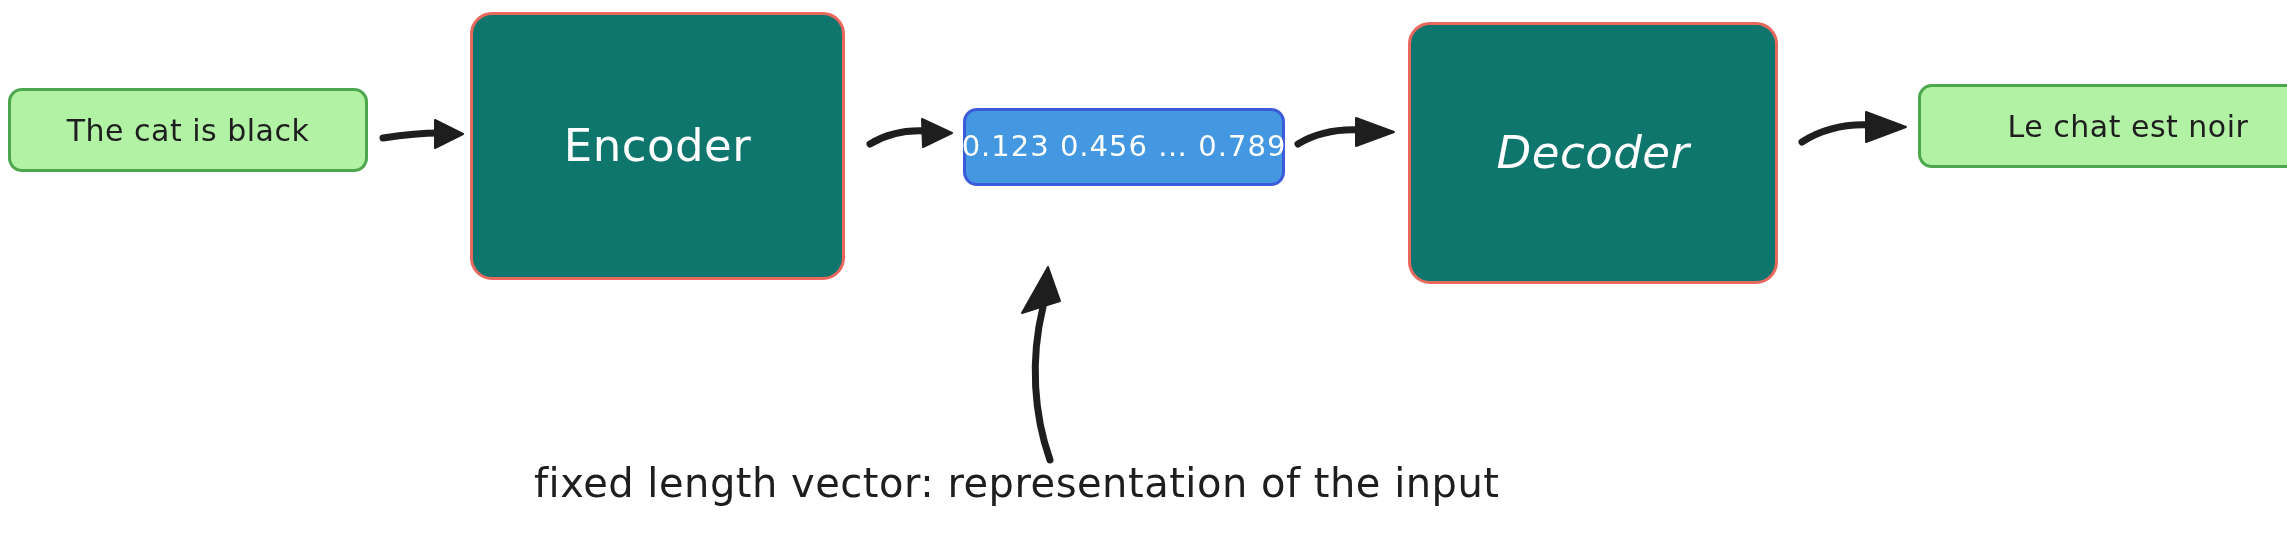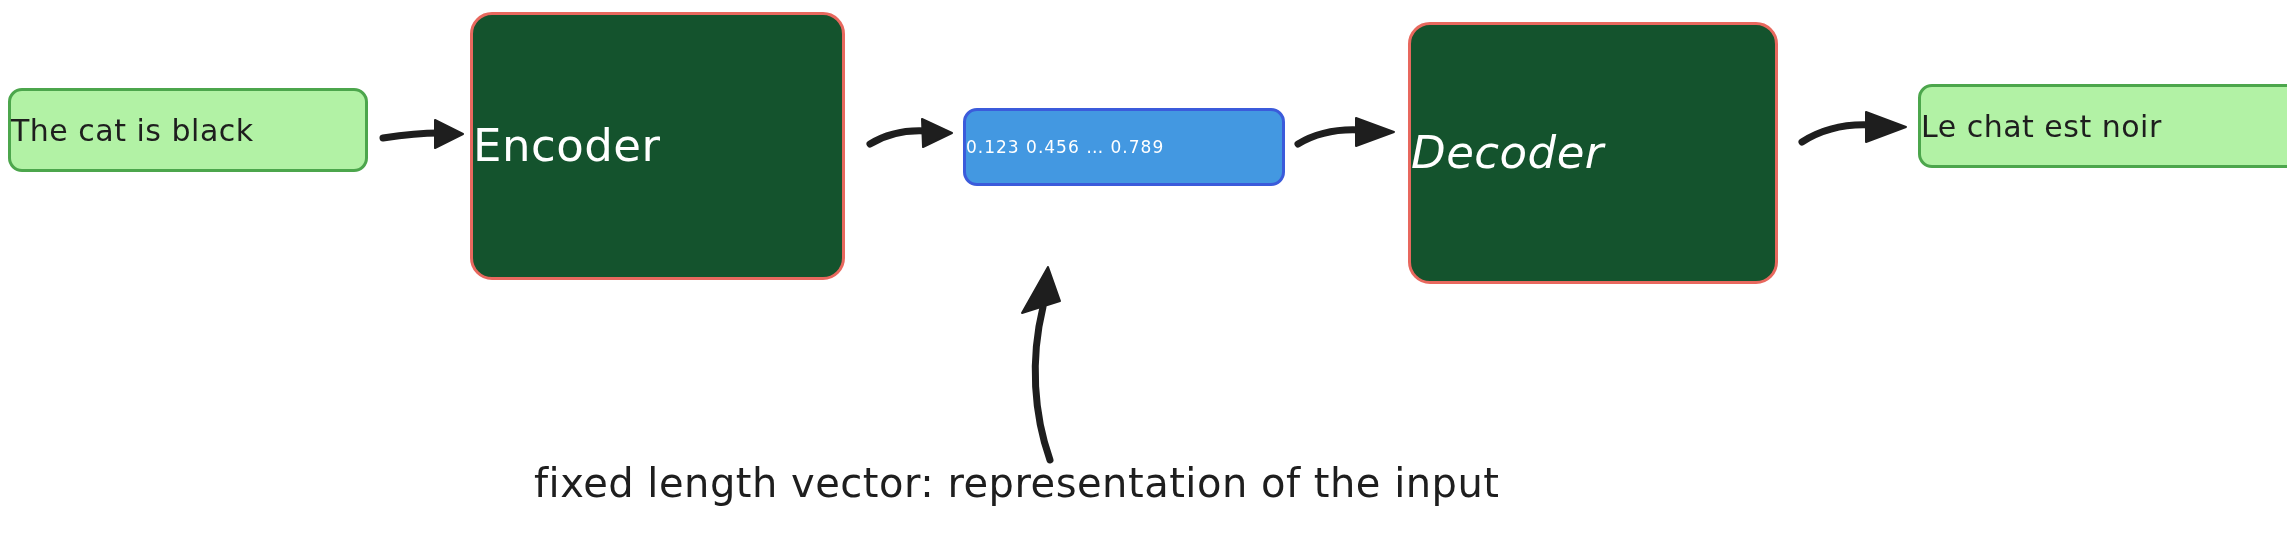--- a/index.html
+++ b/index.html
@@ -15,55 +15,56 @@
     width: 2287px;
     height: 560px;
     background: #ffffff;
     overflow: hidden;
   }
   .node {
     position: absolute;
     box-sizing: border-box;
     display: flex;
     align-items: center;
+    justify-content: center;
     text-align: center;
   }
   .node-label {
     font-family: "DejaVu Sans", sans-serif;
     font-weight: 400;
     letter-spacing: 0.5px;
     line-height: 1.1;
     white-space: nowrap;
   }
   .box-green {
     background: #b2f2a5;
     border: 3px solid #4ca64c;
     border-radius: 14px;
   }
   .box-green .node-label {
     color: #1e1e1e;
     font-size: 30px;
   }
   .box-red {
-    background: #14532d;
+    background: #0f766e;
     border: 3px solid #e8685e;
     border-radius: 22px;
   }
   .box-red .node-label {
     color: #ffffff;
     font-size: 45px;
   }
   .box-blue {
     background: #4398e1;
     border: 3px solid #3b5bdb;
     border-radius: 14px;
   }
   .box-blue .node-label {
     color: #ffffff;
-    font-size: 17px;
+    font-size: 29px;
     letter-spacing: 1px;
   }
   .arrow-svg {
     position: absolute;
     overflow: visible;
     pointer-events: none;
   }
   .arrow-stroke {
     fill: none;
     stroke: #1e1e1e;

